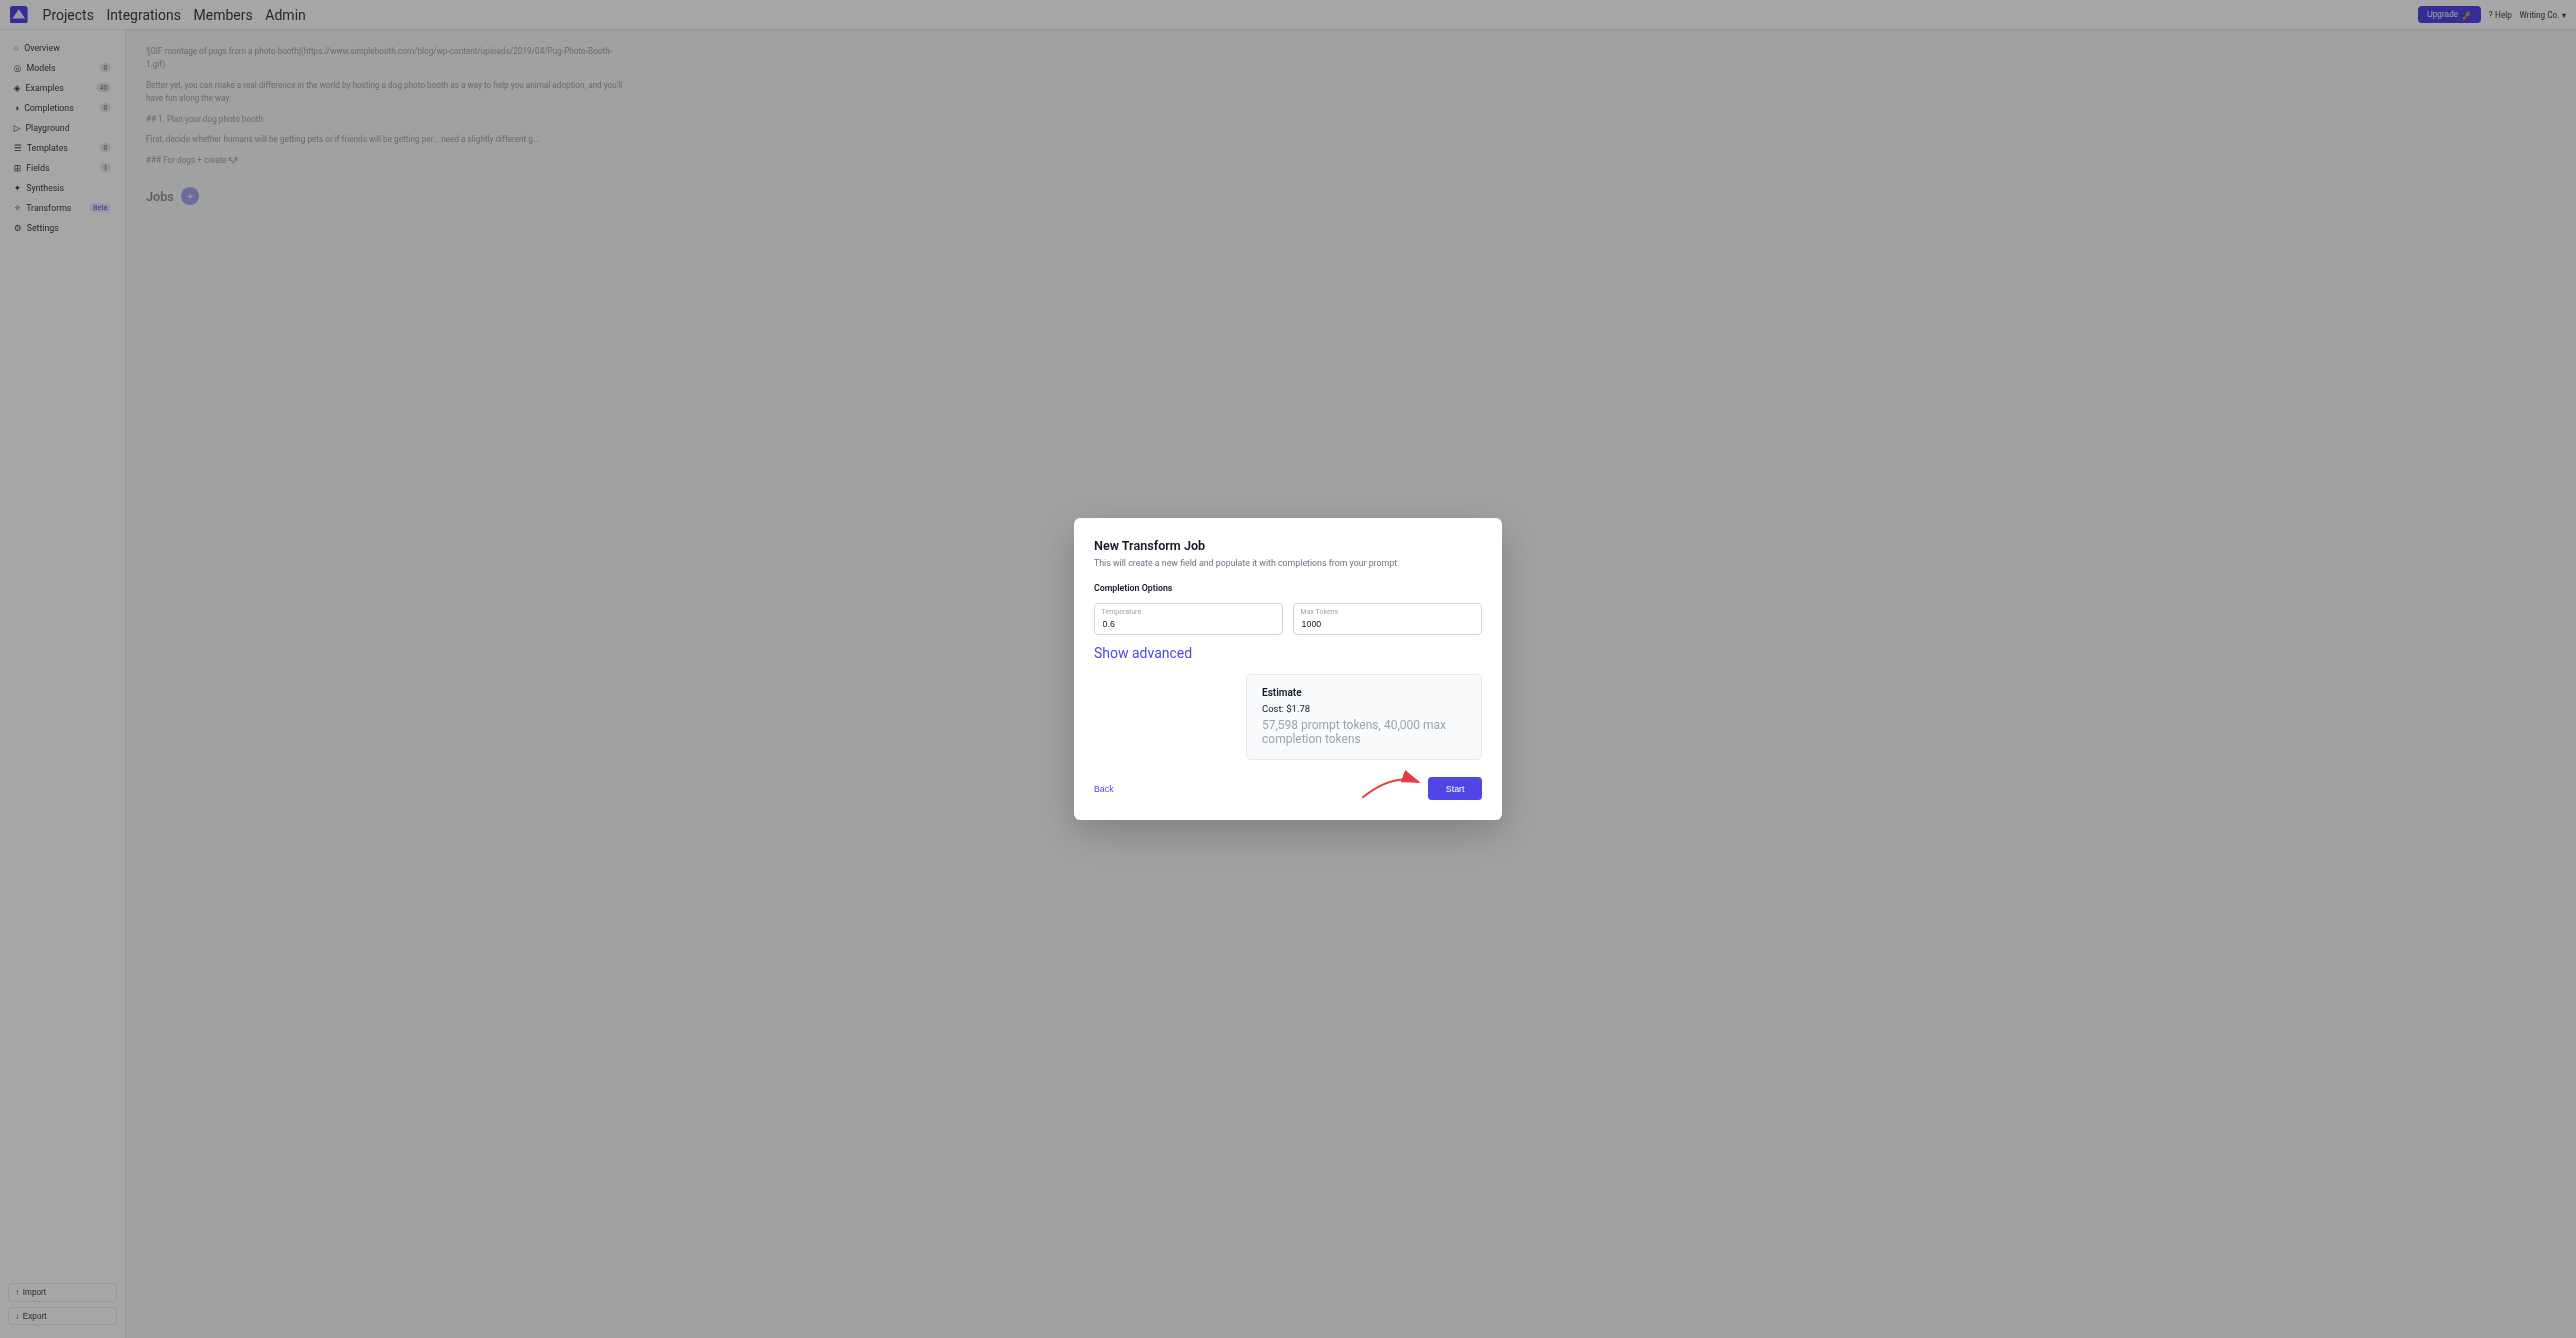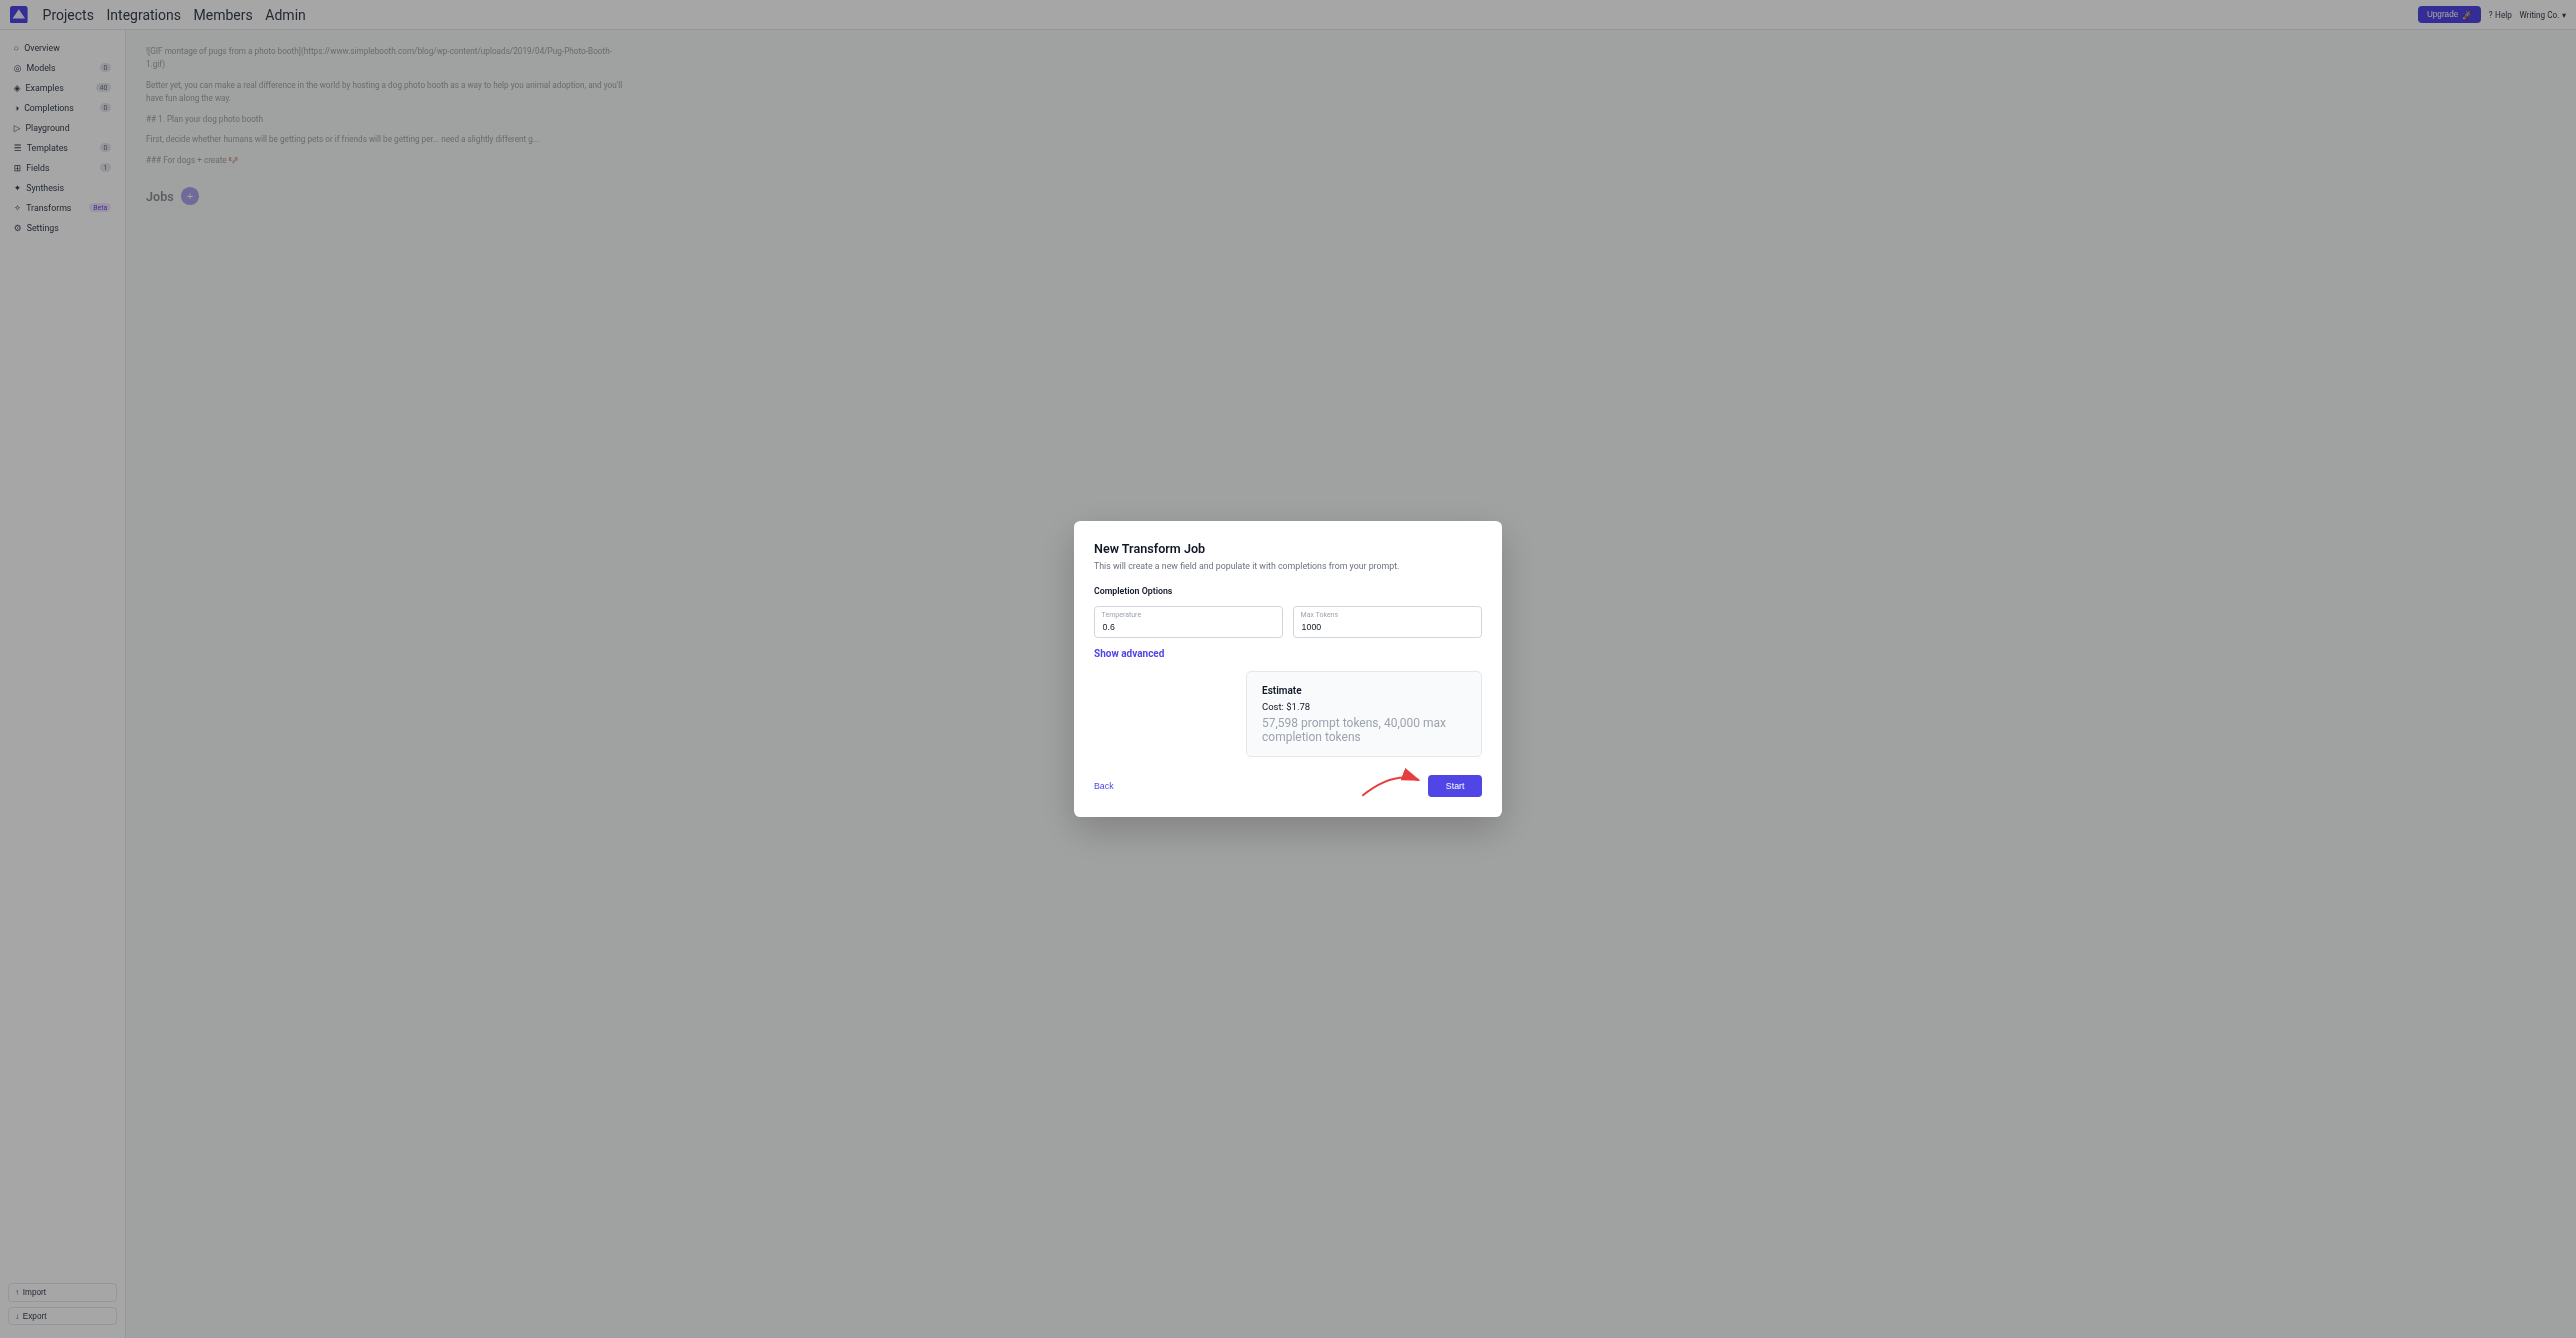--- a/index.html
+++ b/index.html
@@ -87,21 +87,21 @@
     .input-group { flex: 1; position: relative; }
     .input-label {
       position: absolute; top: 5px; left: 7.6px; font-size: 7px; color: #9ca3af;
     }
     .input-field {
       width: 100%; border: 0.6px solid #d1d5db; border-radius: 3.8px;
       padding: 15px 7.6px 5px; font-size: 8.8px; color: #111827;
       outline: none; background: #fff;
     }
 
-    .show-advanced { color: #4f46e5; font-size: 10px; cursor: pointer; font-weight: 700; text-decoration: none; margin-bottom: 12.6px; display: inline-block; }
+    .show-advanced { color: #4f46e5; font-size: 14px; cursor: pointer; font-weight: 400; text-decoration: none; margin-bottom: 12.6px; display: inline-block; }
 
     .estimate-box {
       background: #f9fafb; border: 0.6px solid #e5e7eb; border-radius: 5px;
       padding: 12.6px 15px; margin-left: auto; width: 236px;
     }
     .estimate-title { font-size: 10px; font-weight: 600; color: #111827; margin-bottom: 5px; }
     .estimate-cost { font-size: 9.5px; color: #111827; margin-bottom: 3.8px; }
     .estimate-tokens { font-size: 12px; color: #9ca3af; }
 
     .modal-footer {

